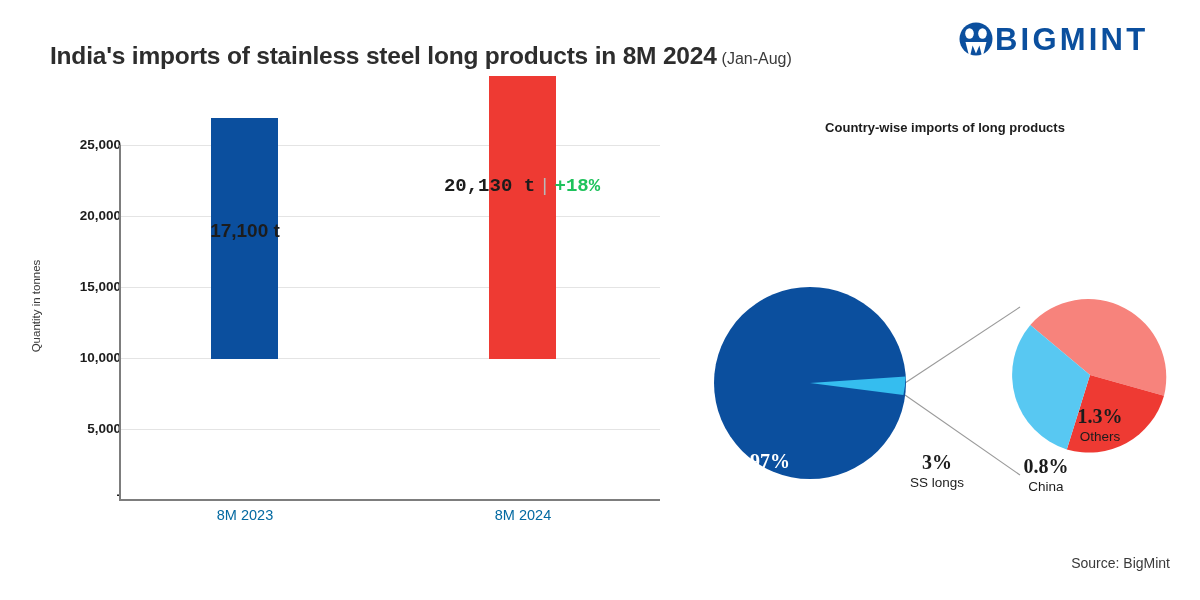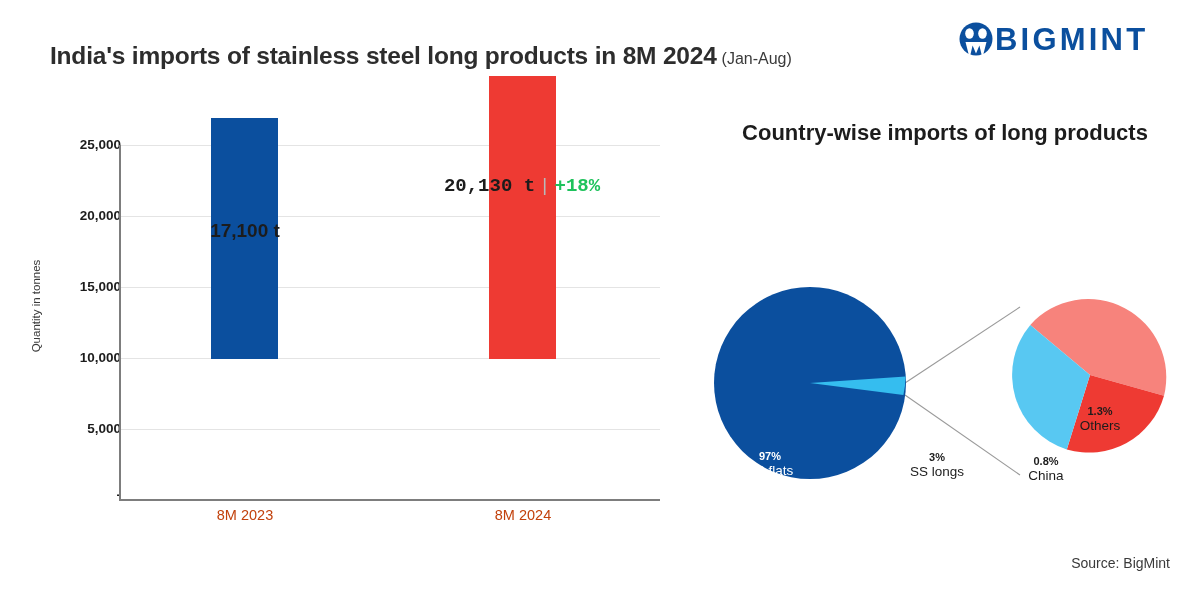--- a/index.html
+++ b/index.html
@@ -143,55 +143,56 @@
     margin: 0 4px;
   }
   #delta-2024 {
     color: #1ec25c;
   }
   .x-label {
     position: absolute;
     top: 412px;
     text-align: center;
     font-size: 14.5px;
-    color: #c2410c;
+    color: #0369a1;
   }
   #x-label-2023 { left: 185px; width: 120px; }
   #x-label-2024 { left: 463px; width: 120px; }
 
   
   #pie-section {
     position: absolute;
     left: 690px; top: 95px;
     width: 510px; height: 505px;
   }
   #pie-title {
     position: absolute;
     left: 0; top: 25px;
     width: 510px;
     text-align: center;
-    font-size: 22px;
+    font-size: 13px;
     font-weight: bold;
     color: #1c1c1c;
   }
   #pie-svg {
     position: absolute;
     left: 0; top: 0;
     width: 510px; height: 505px;
   }
   .pie-lbl {
     position: absolute;
     text-align: center;
     white-space: nowrap;
     line-height: 1.18;
   }
   .pie-lbl .pct {
-    font-size: 11px;
+    font-size: 20px;
     font-weight: bold;
     display: block;
+    font-family: Liberation Serif, serif;
   }
   .pie-lbl .nm {
     font-size: 13.5px;
     font-weight: normal;
     display: block;
   }
   #lbl-ssflats {
     left: 10px; top: 355px;
     width: 140px;
     color: #ffffff;

